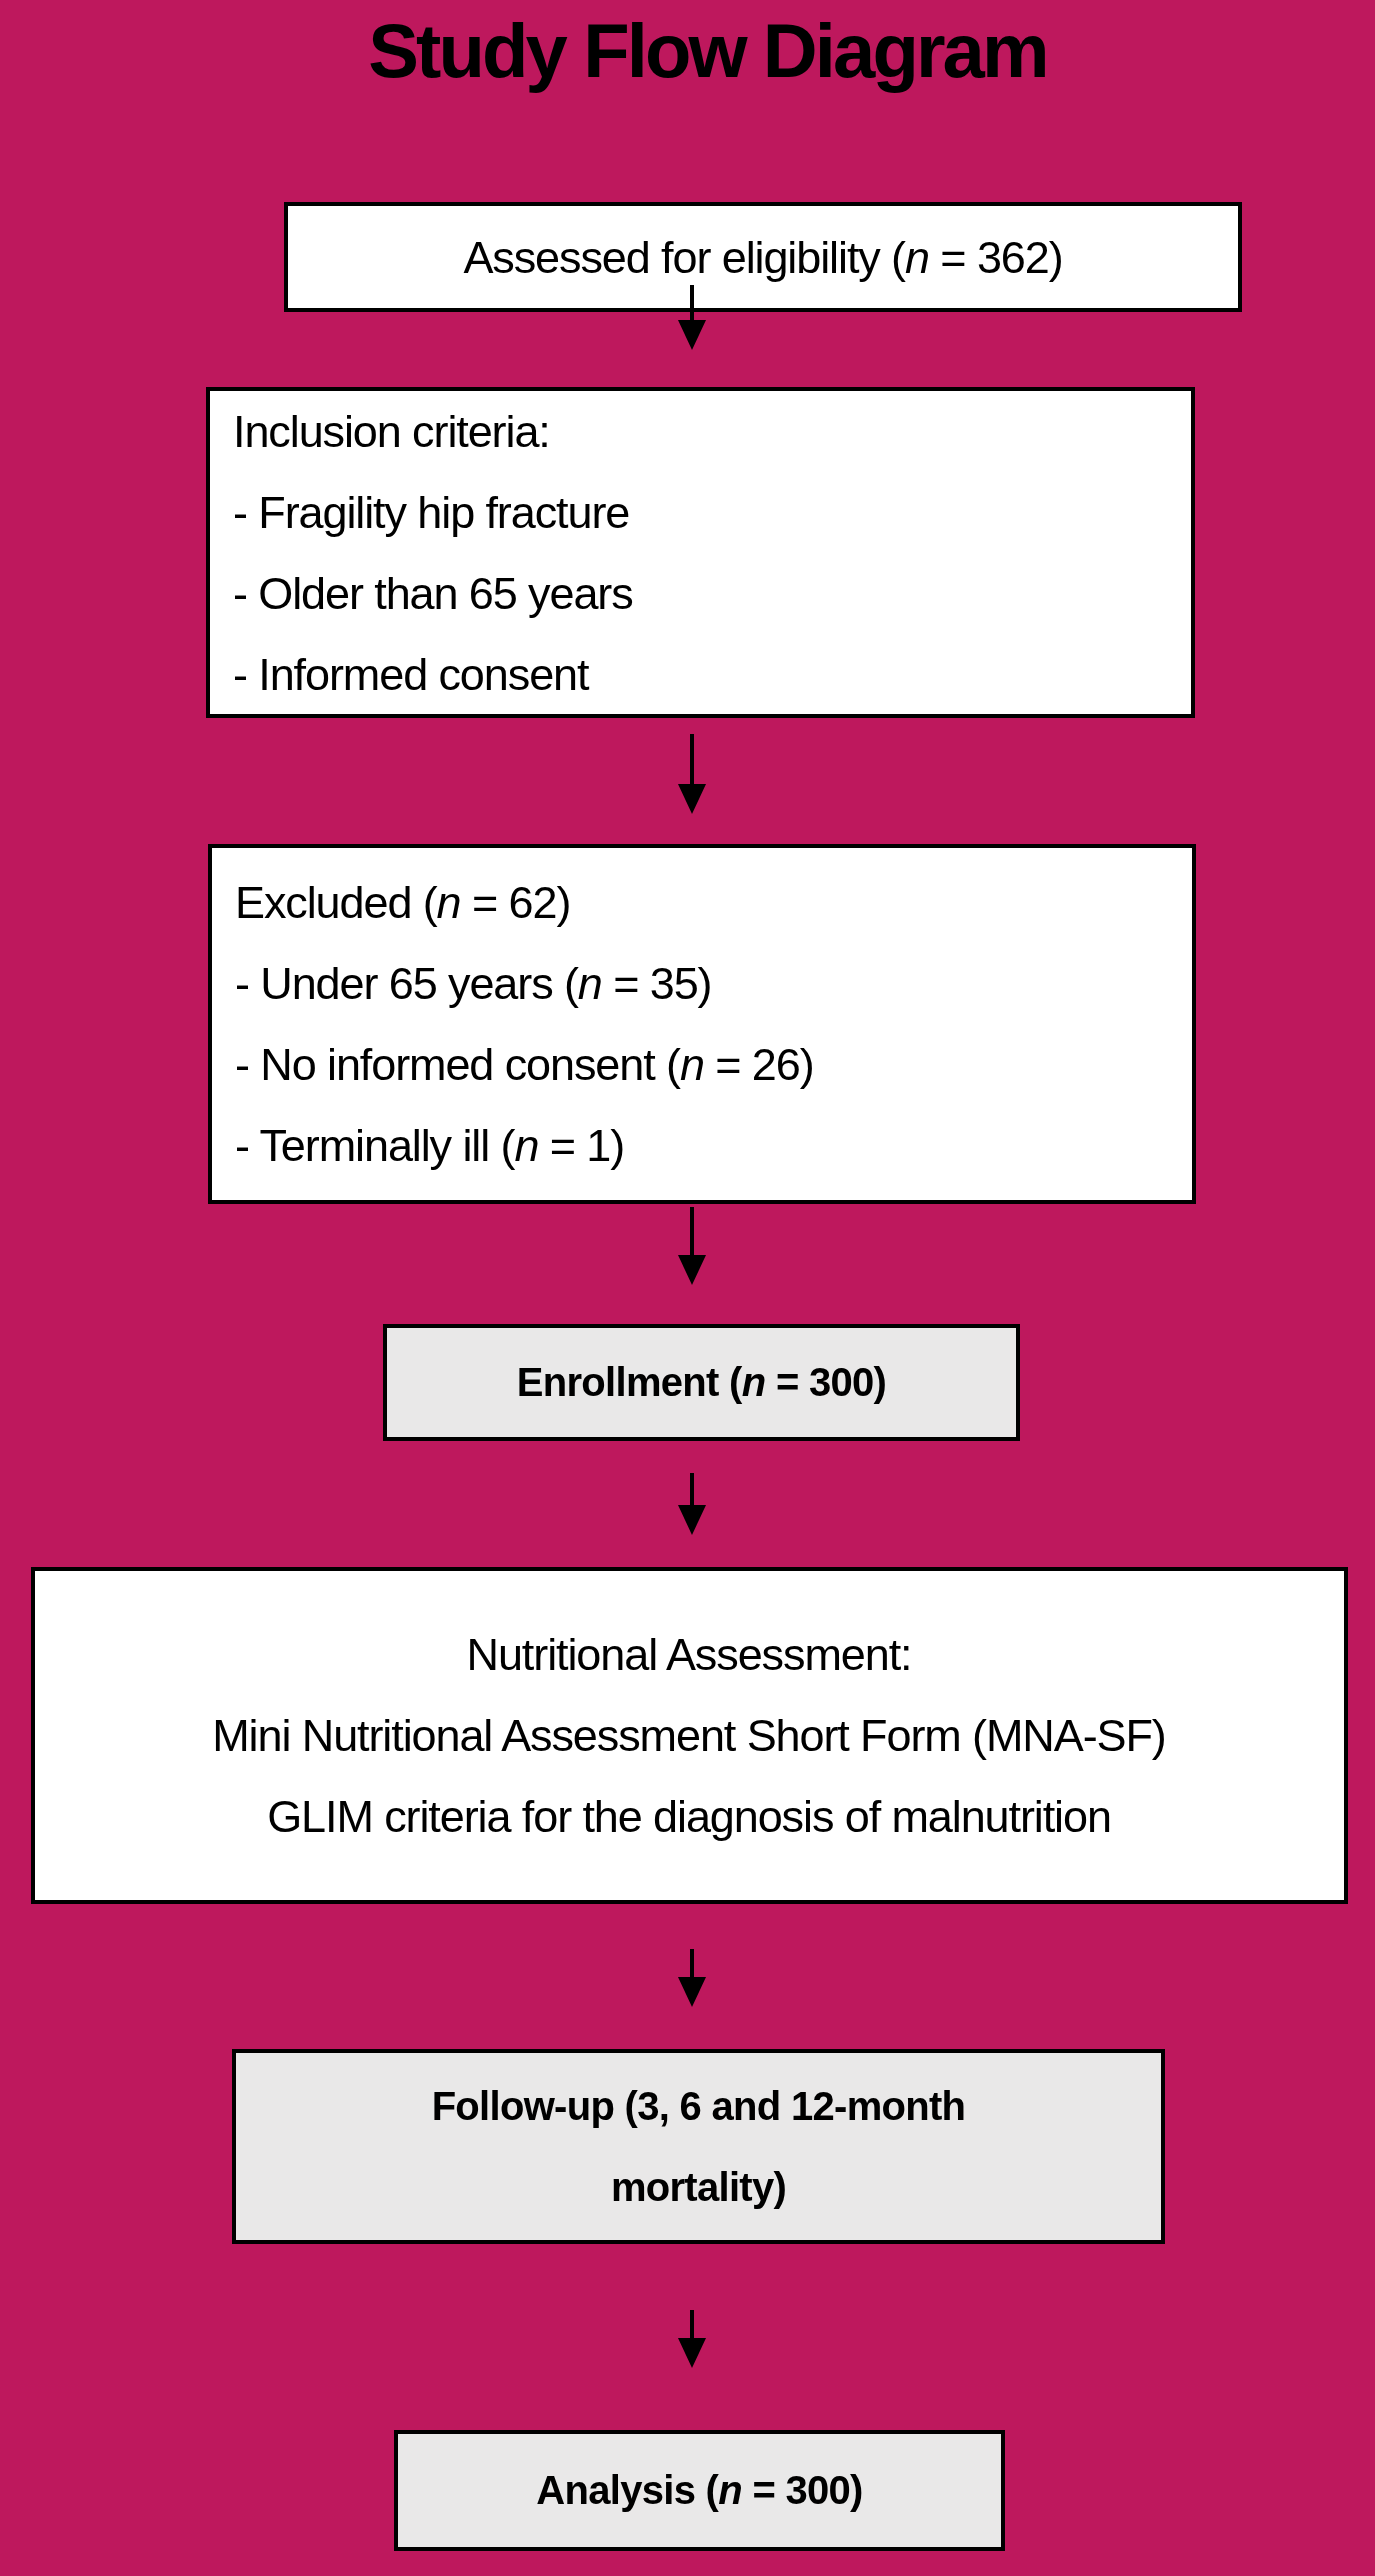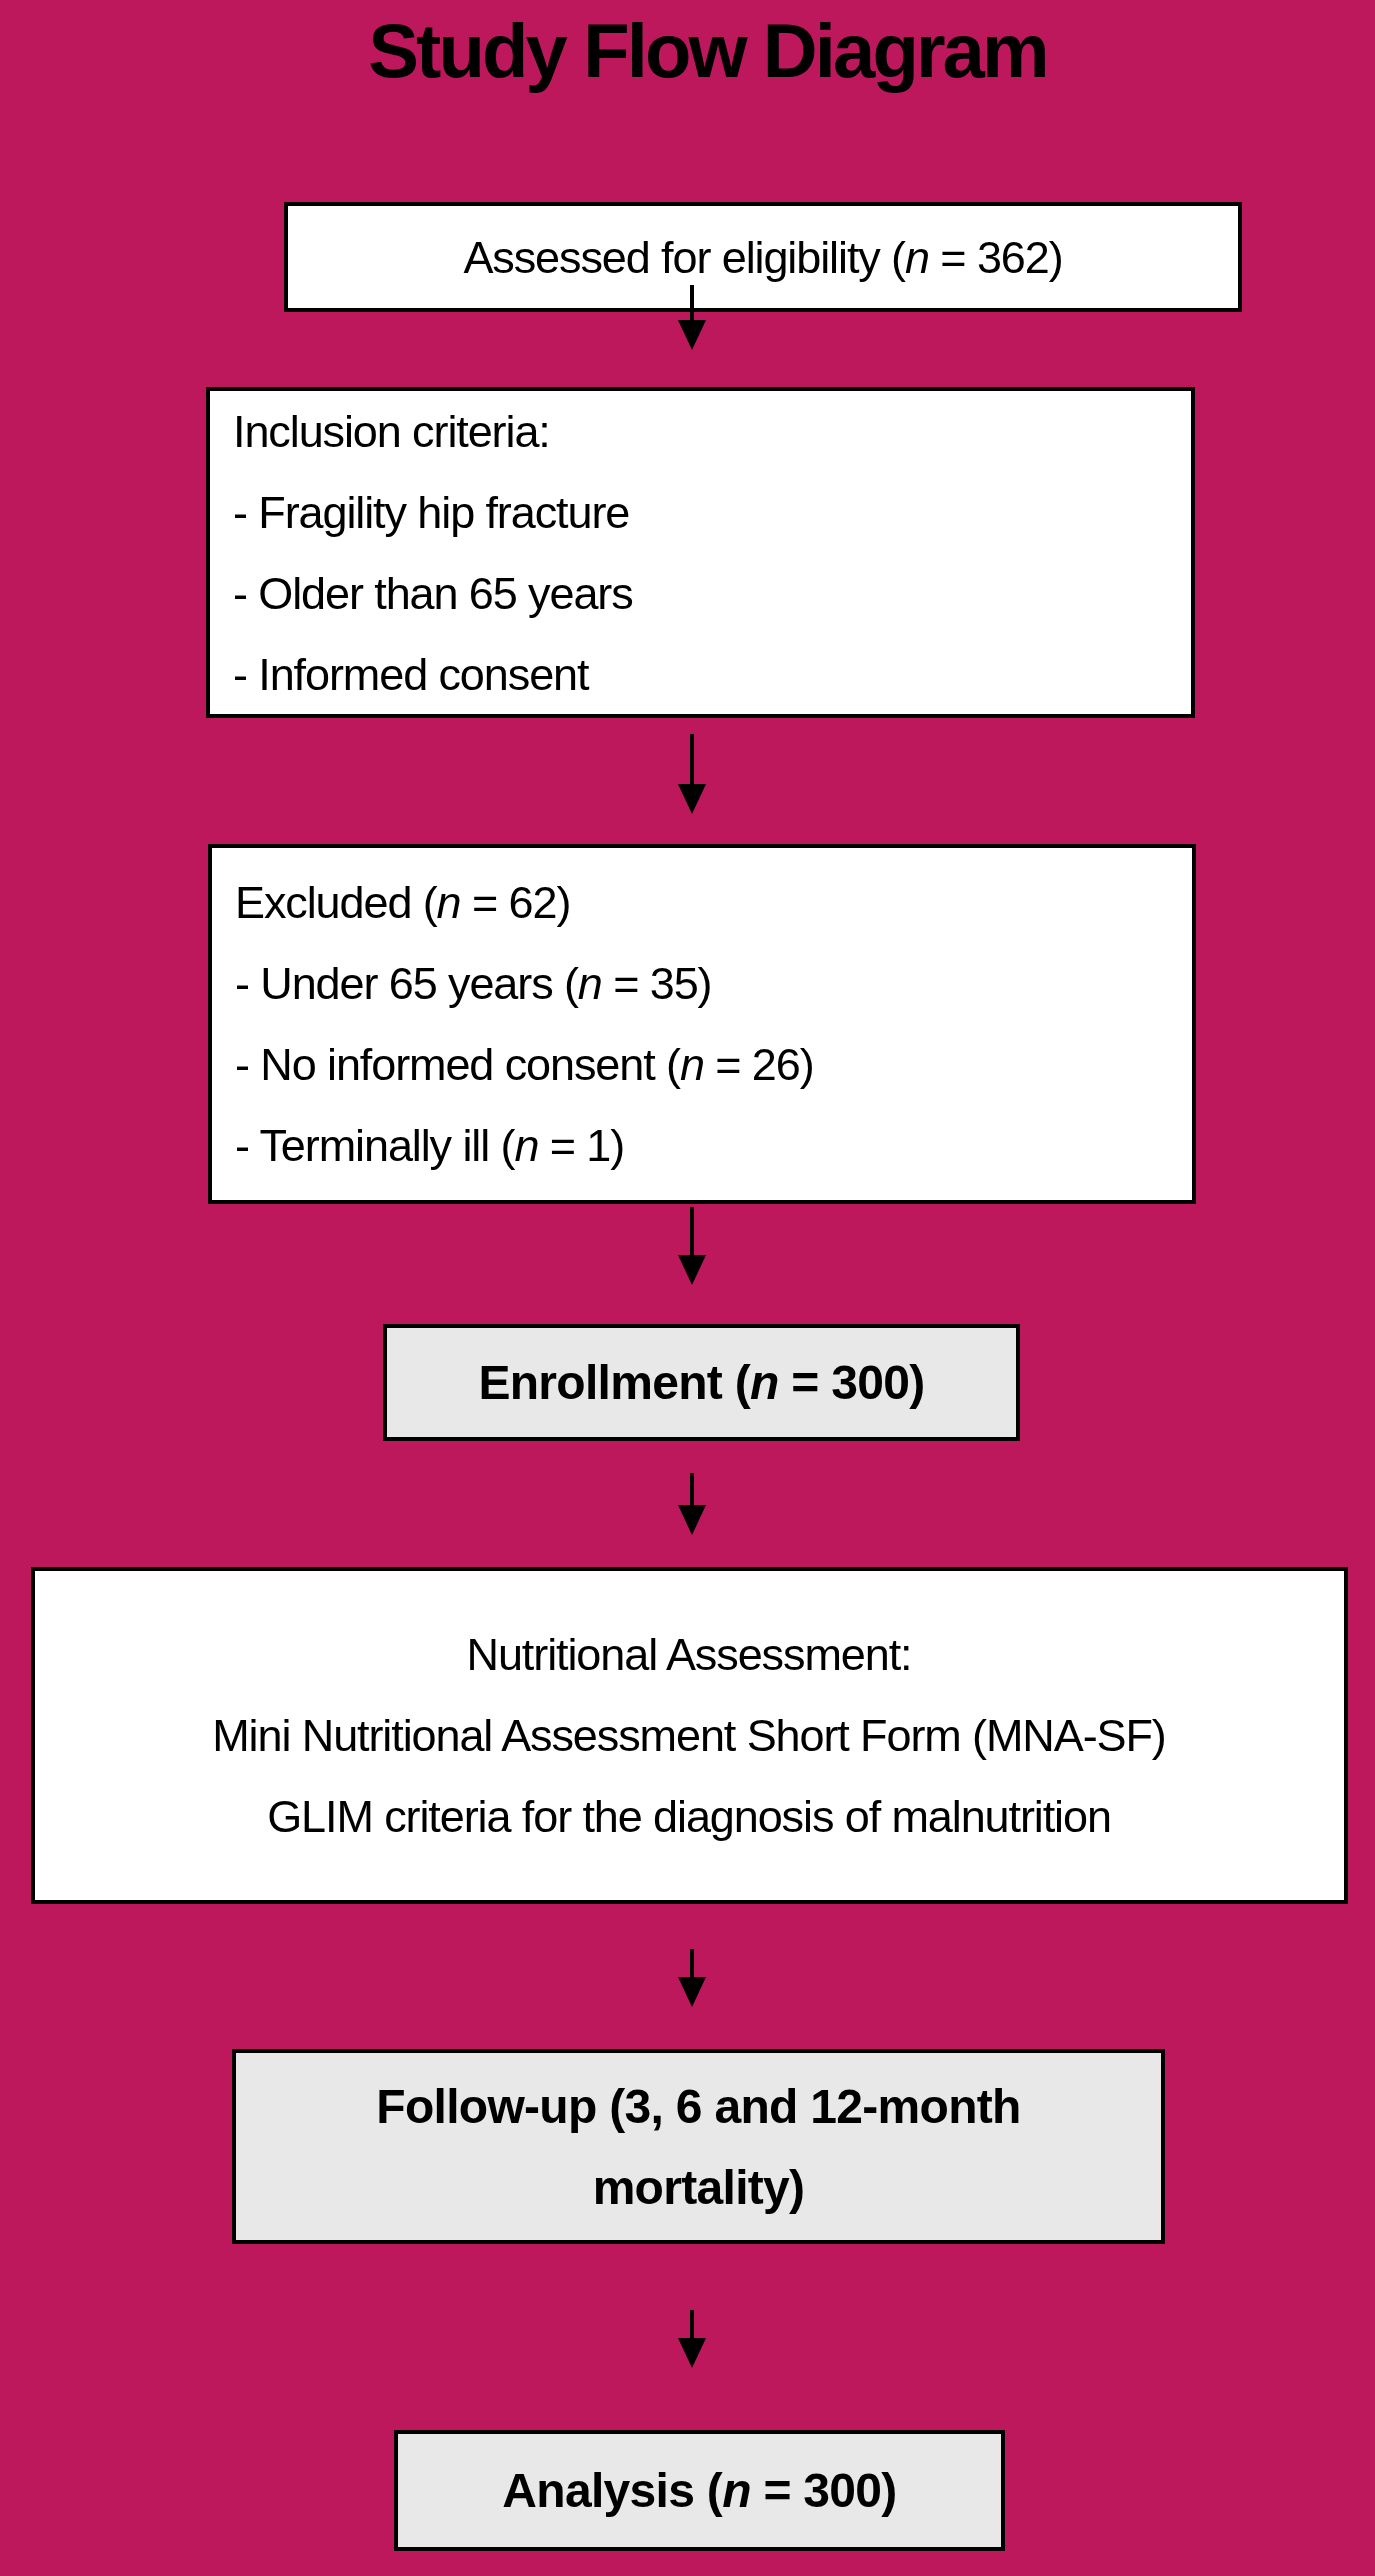--- a/index.html
+++ b/index.html
@@ -42,21 +42,21 @@
     font-weight: 700;
   }
   .ln {
     font-size: 45px;
     letter-spacing: -1.1px;
     line-height: 81px;
     white-space: nowrap;
   }
   .box.leftalign .ln { text-align: left; padding-left: 23px; }
   .box.centered  .ln { text-align: center; }
-  .box.gray .ln { font-size: 48px; letter-spacing: -0.7px; }
+  .box.gray .ln { font-size: 40px; letter-spacing: -0.7px; }
   i { font-style: italic; }
   .arrow {
     position: absolute;
     width: 38px;
     display: flex;
     flex-direction: column;
     align-items: center;
   }
   .arrow .shaft {
     width: 3.6px;

